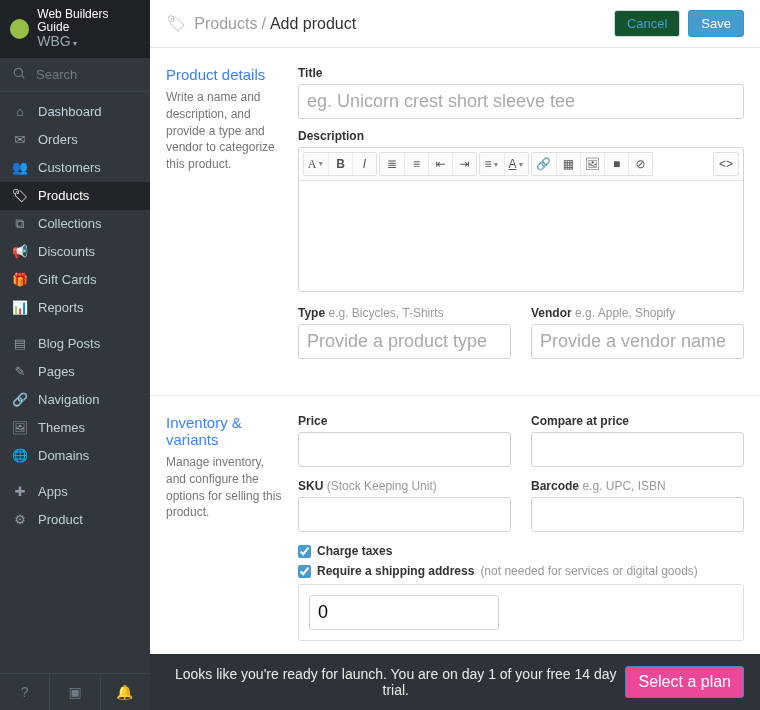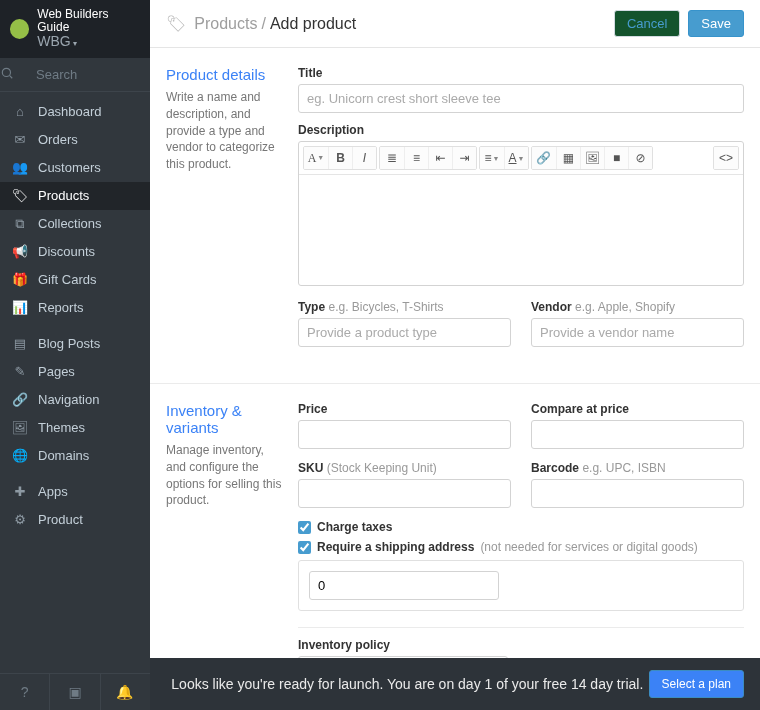--- a/index.html
+++ b/index.html
@@ -8,21 +8,21 @@
 .layout { display: flex; height: 100%; }
 
 
 .sidebar { width: 150px; background: #31373d; color: #c3cfd8; display: flex; flex-direction: column; }
 .brand { background: #1e2227; padding: 8px 10px; display: flex; align-items: center; gap: 8px; }
 .brand-logo { width: 20px; height: 20px; border-radius: 50%; background: #95bf47; display: inline-block; }
 .brand-text { display: flex; flex-direction: column; line-height: 1.1; }
 .brand-title { color: #fff; font-size: 12px; font-weight: 500; }
 .brand-sub { color: #9aa5ae; font-size: 14px; }
 .brand-sub::after { content: " ▾"; font-size: 8px; }
-.search-row { padding: 8px 0; display: flex; align-items: center; gap: 22px; color: #6f7b85; border-bottom: 1px solid #3d444b; }
+.search-row { padding: 8px 12px; display: flex; align-items: center; gap: 10px; color: #6f7b85; border-bottom: 1px solid #3d444b; }
 .search-row input { background: transparent; border: none; color: #c3cfd8; font-size: 13px; outline: none; width: 100%; }
 .search-row input::placeholder { color: #6f7b85; }
 .nav { list-style: none; padding: 6px 0; }
 .nav li { display: flex; align-items: center; gap: 10px; padding: 6px 12px; font-size: 13px; cursor: pointer; color: #c3cfd8; }
 .nav li.active { background: #212529; color: #fff; }
 .nav .icon { width: 16px; height: 16px; display: inline-flex; align-items: center; justify-content: center; color: #8d99a3; font-size: 13px; }
 .nav li.active .icon { color: #fff; }
 .nav-divider { height: 8px; }
 .sidebar-footer { margin-top: auto; border-top: 1px solid #3d444b; display: flex; }
 .sidebar-footer .fbtn { flex: 1; text-align: center; padding: 10px 0; color: #6f7b85; font-size: 14px; cursor: pointer; }
@@ -44,21 +44,21 @@
 .section { display: flex; padding: 18px 16px 24px; border-bottom: 1px solid #ebebeb; }
 .section-meta { width: 132px; padding-right: 12px; }
 .section-title { font-size: 15px; font-weight: 400; color: #3b82f6; margin-bottom: 6px; }
 .section-desc { font-size: 12px; color: #777; line-height: 1.4; }
 .section-body { flex: 1; }
 
 .form-row { display: flex; gap: 20px; margin-bottom: 12px; }
 .form-col { flex: 1; }
 .field-label { font-size: 12px; font-weight: 700; color: #333; margin-bottom: 4px; display: block; }
 .field-hint { font-weight: 400; color: #999; }
-.input, select { width: 100%; padding: 6px 8px; border: 1px solid #d3d3d3; border-radius: 3px; font-size: 13px; background: #fff; }
+.input, select { width: 100%; padding: 6px 8px; border: 1px solid #d3d3d3; border-radius: 3px; font-size: 18px; background: #fff; }
 .input::placeholder { color: #aaa; }
 
 .editor { border: 1px solid #d3d3d3; border-radius: 3px; }
 .toolbar { display: flex; align-items: center; padding: 4px; border-bottom: 1px solid #e5e5e5; gap: 2px; flex-wrap: wrap; }
 .tgroup { display: flex; border: 1px solid #e0e0e0; border-radius: 2px; overflow: hidden; }
 .tbtn { width: 24px; height: 22px; display: inline-flex; align-items: center; justify-content: center; font-size: 12px; color: #555; cursor: pointer; background: #fcfcfc; }
 .tbtn + .tbtn { border-left: 1px solid #eee; }
 .tbtn .caret { font-size: 7px; margin-left: 1px; color: #888; }
 .toolbar-spacer { flex: 1; }
 .editor-body { height: 110px; }
@@ -73,21 +73,21 @@
 
 .select-wrap { position: relative; width: 210px; }
 .select-wrap select { appearance: none; padding-right: 24px; }
 .select-wrap::after { content: "▾"; position: absolute; right: 6px; top: 5px; font-size: 10px; color: #555; pointer-events: none; border: 1px solid #ccc; padding: 0 3px; border-radius: 2px; background: #f4f4f4; }
 
 .divider { border-top: 1px solid #ebebeb; margin: 16px 0 10px; }
 
 
 .banner { position: absolute; left: 0; right: 0; bottom: 0; background: #2d3339; color: #eaeaea; padding: 12px 16px; display: flex; align-items: center; font-size: 14px; }
 .banner-text { flex: 1; text-align: center; }
-.btn-plan { background: #3b82f6; color: #fff; border: 1px solid #3c8cc0; padding: 6px 12px; border-radius: 3px; font-size: 12px; cursor: pointer; }
+.btn-plan { background: #ec4899; color: #fff; border: 1px solid #3c8cc0; padding: 6px 12px; border-radius: 3px; font-size: 16px; cursor: pointer; }
 
 svg { width: 14px; height: 14px; }
 </style>
 </head>
 <body>
 
 <div class="layout">
   <aside class="sidebar">
     <div class="brand">
       <span class="brand-logo"></span>

